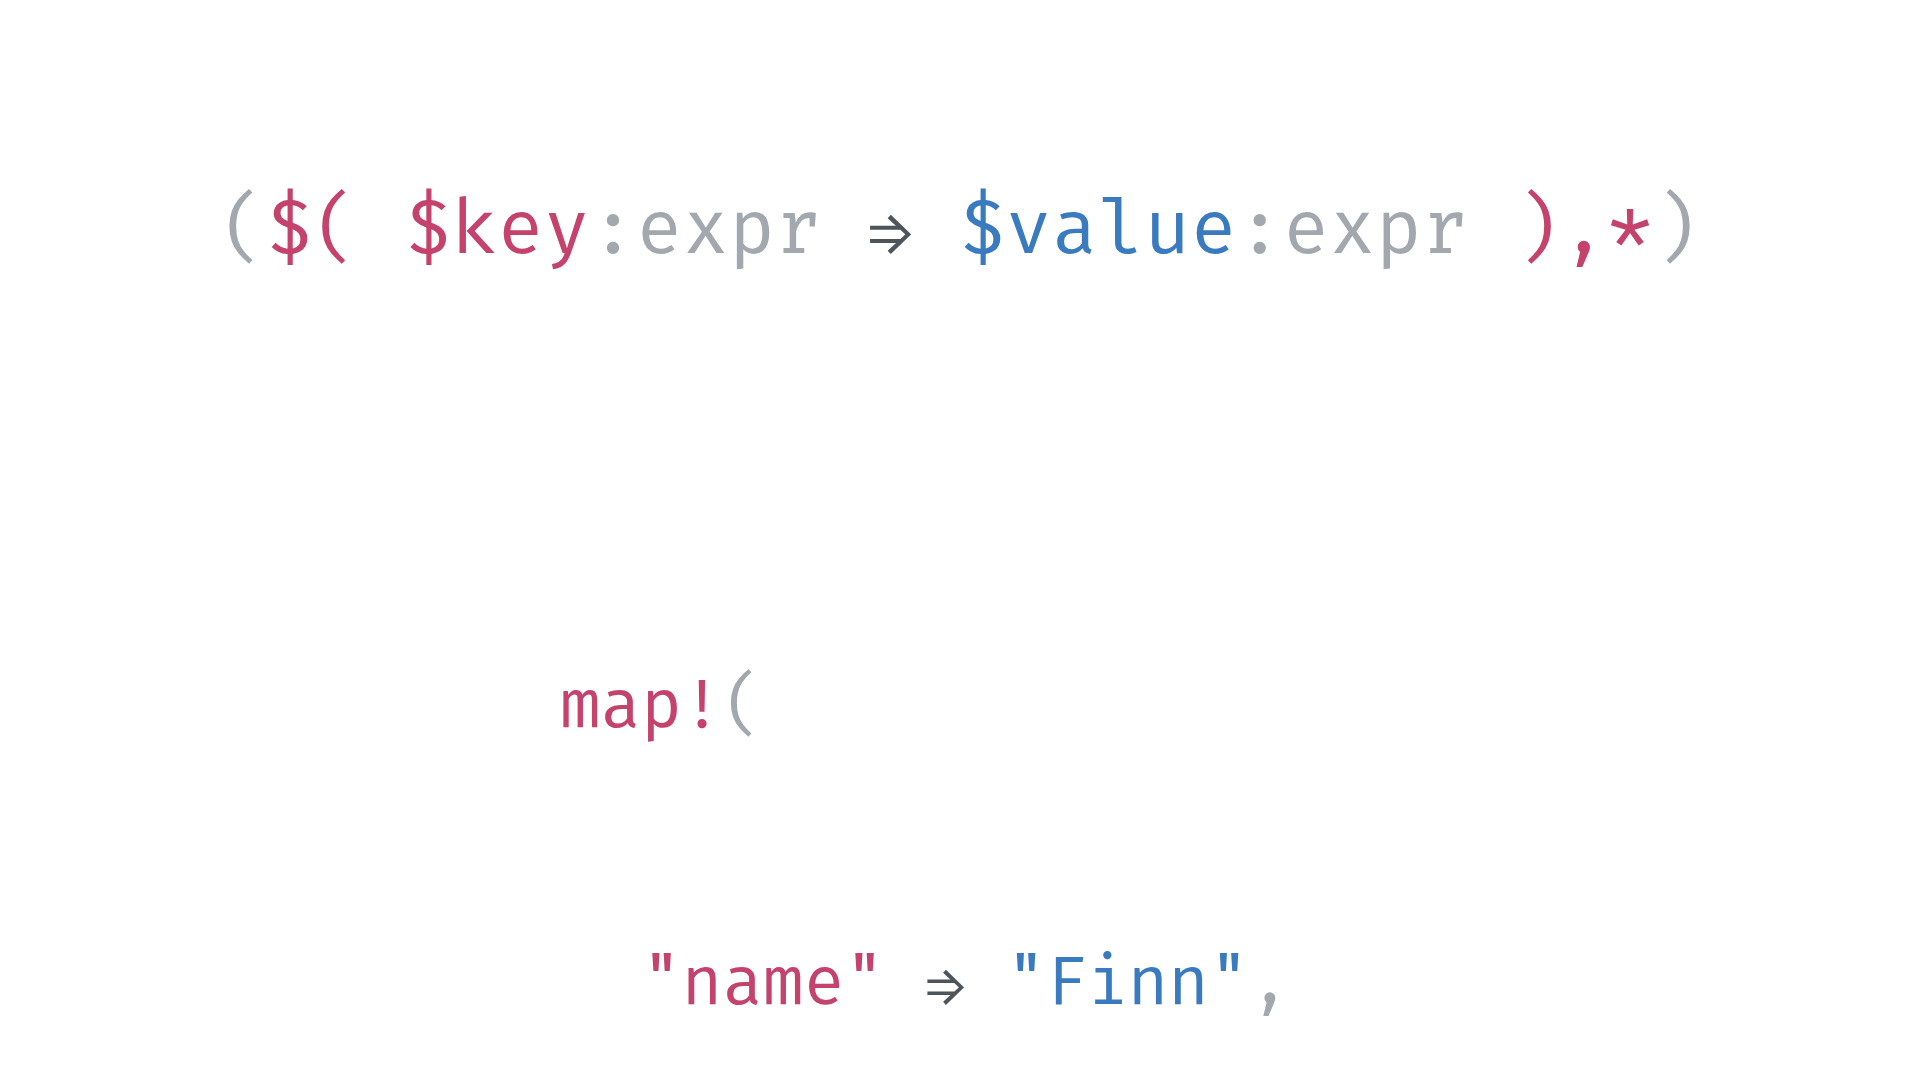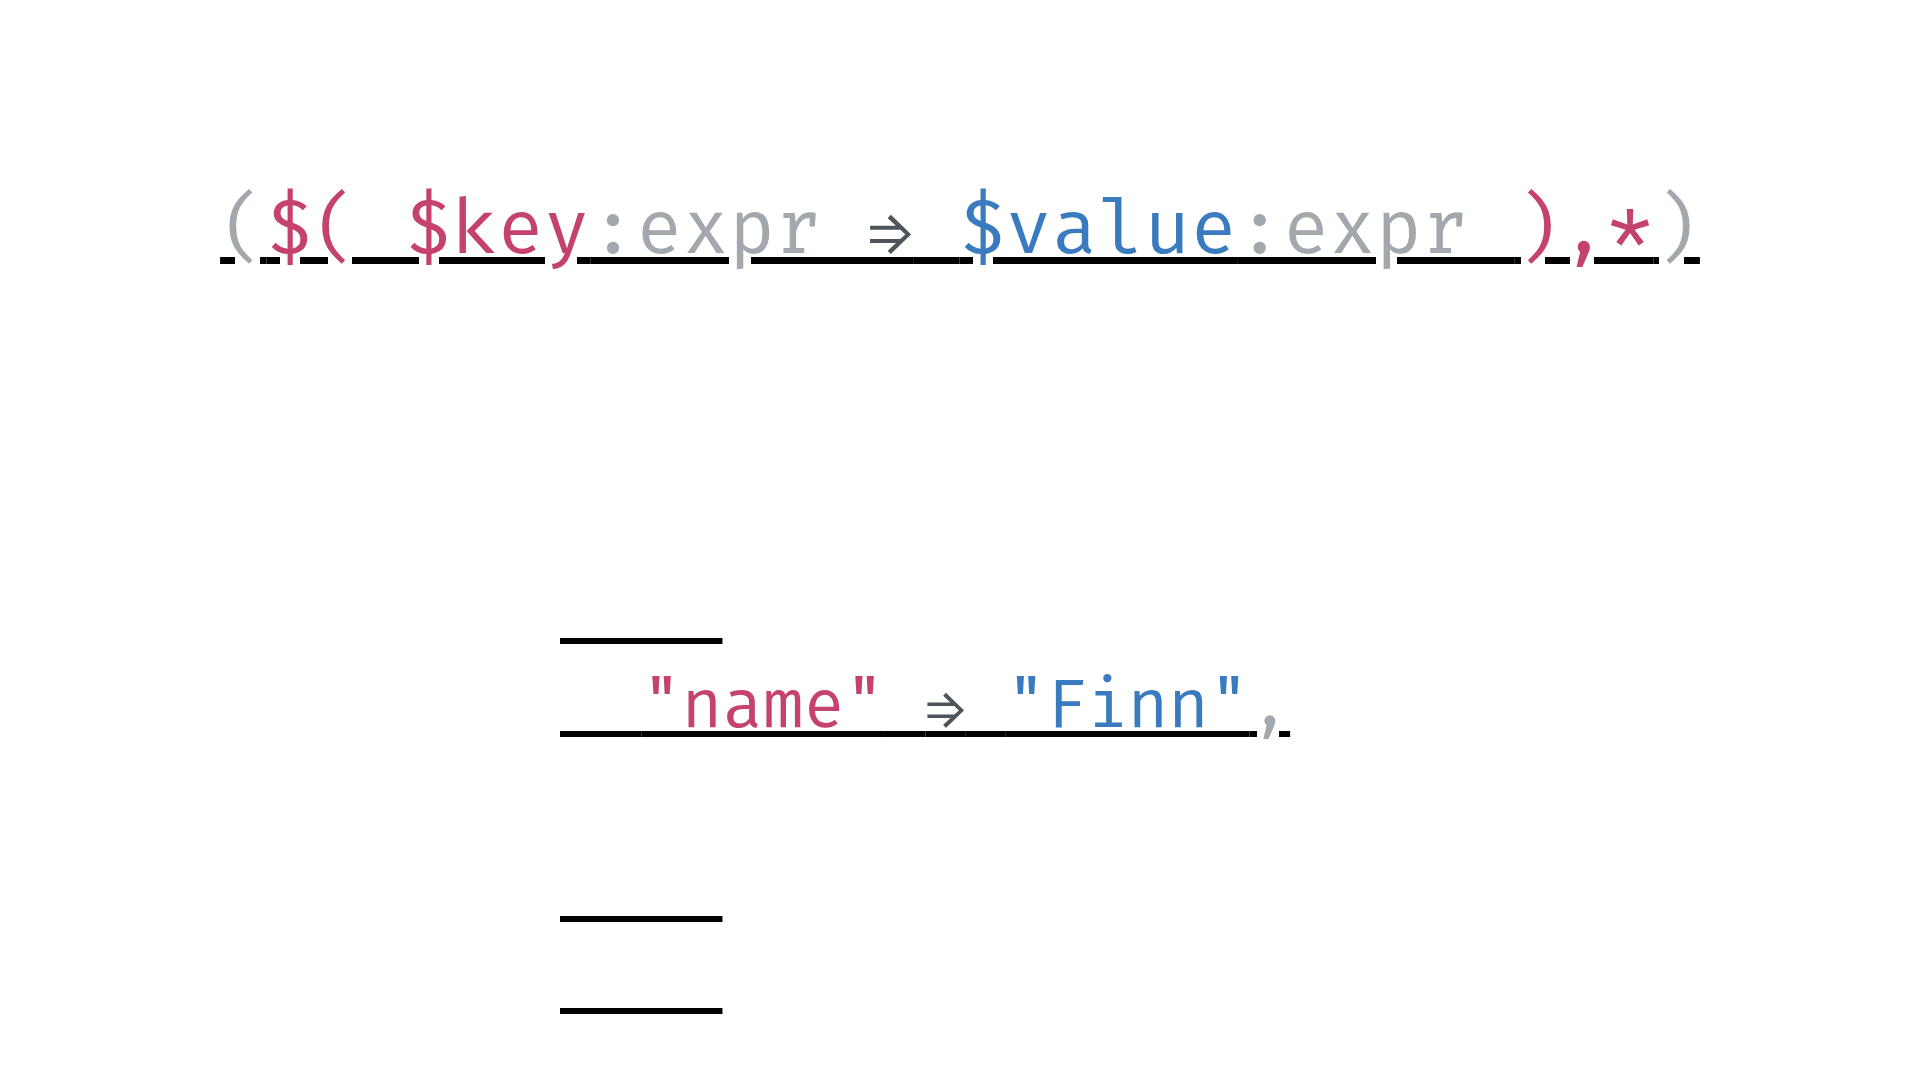--- a/index.html
+++ b/index.html
@@ -12,21 +12,20 @@
       height: 1080px;
       background: #ffffff;
       font-family: "Fira Code", "Source Code Pro", "Menlo", "Consolas", monospace;
       overflow: hidden;
       position: relative;
     }
     .slide {
       width: 100%;
       height: 100%;
       padding-top: 180px;
-      text-decoration: underline;
     }
     .pattern-line {
       font-size: 74px;
       white-space: nowrap;
       letter-spacing: 0.01em;
       text-align: center;
       margin-bottom: 200px;
     }
     .example-block {
       font-size: 66px;
@@ -42,18 +41,19 @@
 </head>
 <body>
 
 <div class="slide">
 
   <div class="pattern-line">
     <span class="c-gray">(</span><span class="c-pink">$( $key</span><span class="c-gray">:expr </span><span class="c-dgray">⇒</span><span class="c-gray"> </span><span class="c-blue">$value</span><span class="c-gray">:expr </span><span class="c-pink">),*</span><span class="c-gray">)</span>
   </div>
 
   <div class="example-block">
+    <div><span class="c-pink">map!</span><span class="c-gray">(</span></div>
     <div><span>  </span><span class="c-pink">"name"</span><span> </span><span class="c-dgray">⇒</span><span> </span><span class="c-blue">"Finn"</span><span class="c-gray">,</span></div>
     
     
   </div>
 
 </div>
 
 </body></html>

